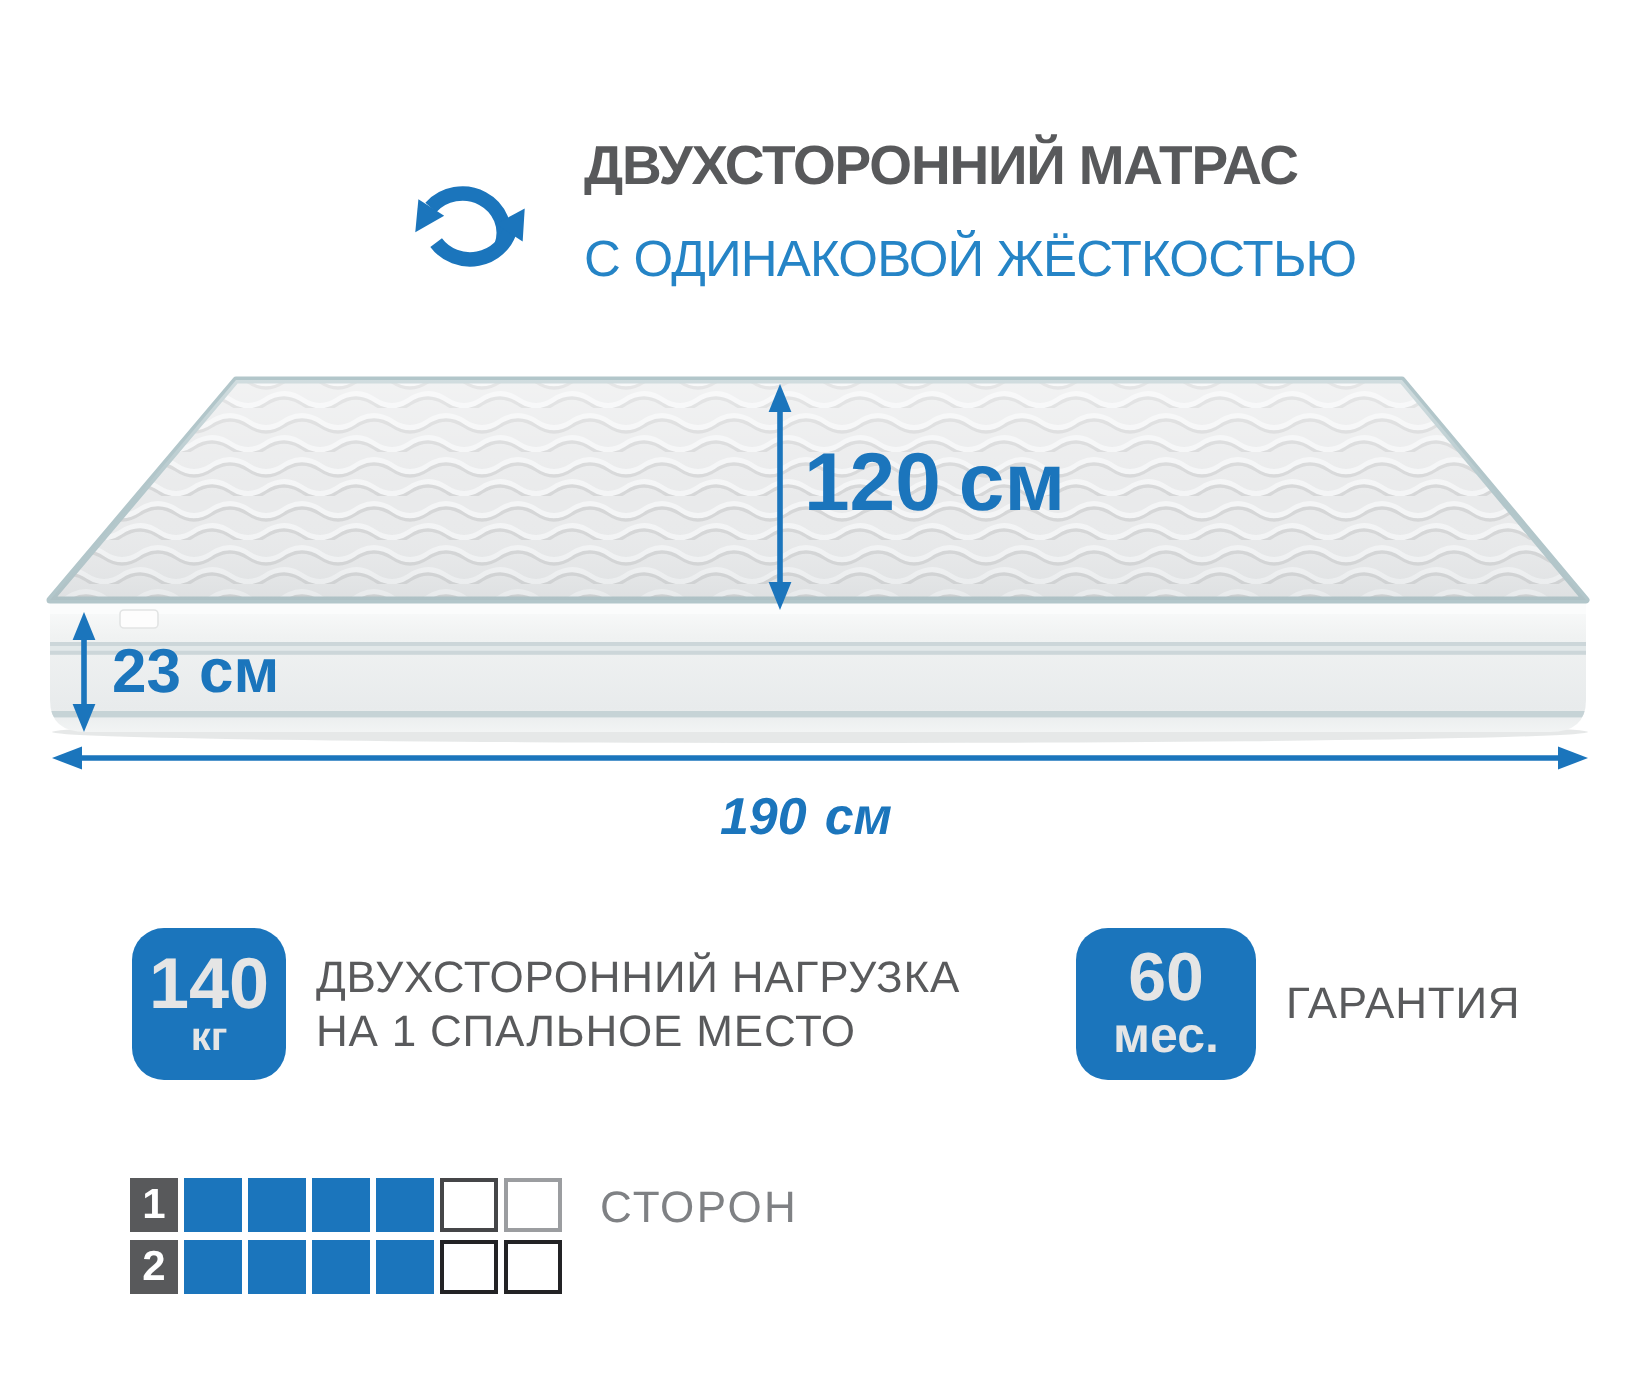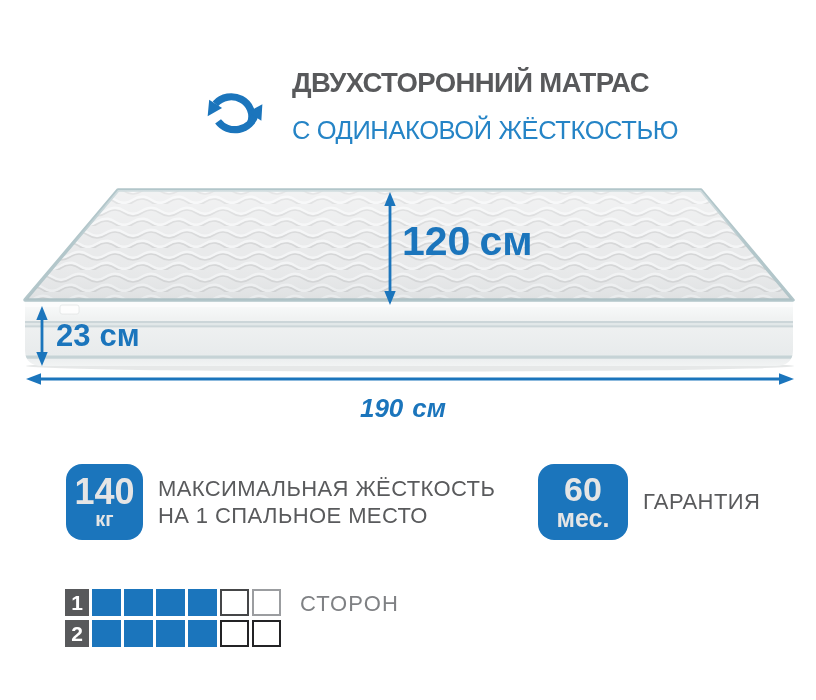--- a/index.html
+++ b/index.html
@@ -152,21 +152,21 @@
   <div class="dim dim-depth"><span>120</span><span class="unit">см</span></div>
   <div class="dim dim-height"><span>23</span><span class="unit">см</span></div>
   <div class="dim dim-length"><span>190</span><span class="unit">см</span></div>
 
   <div class="feature feature-maxload">
     <div class="badge badge-maxload">
       <div class="badge-num">140</div>
       <div class="badge-unit">кг</div>
     </div>
     <div class="feature-label">
-      <div>МАКСИМАЛЬНАЯ ЖЁСТКОСТЬ</div>
+      <div>ДВУХСТОРОННИЙ НАГРУЗКА</div>
       <div>НА 1 СПАЛЬНОЕ МЕСТО</div>
     </div>
   </div>
 
   <div class="feature feature-warranty">
     <div class="badge badge-warranty">
       <div class="badge-num">60</div>
       <div class="badge-unit">мес.</div>
     </div>
     <div class="feature-label">

